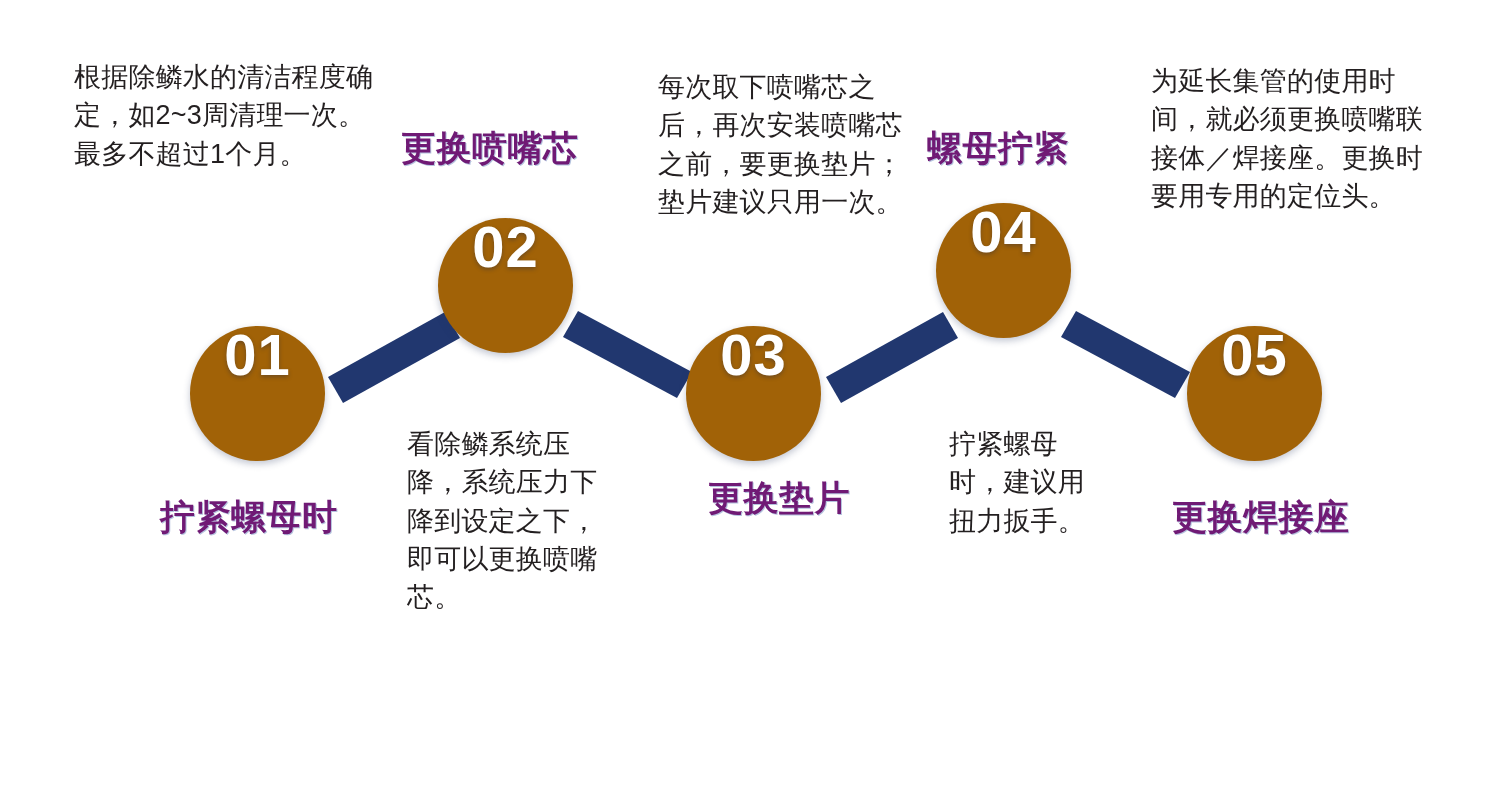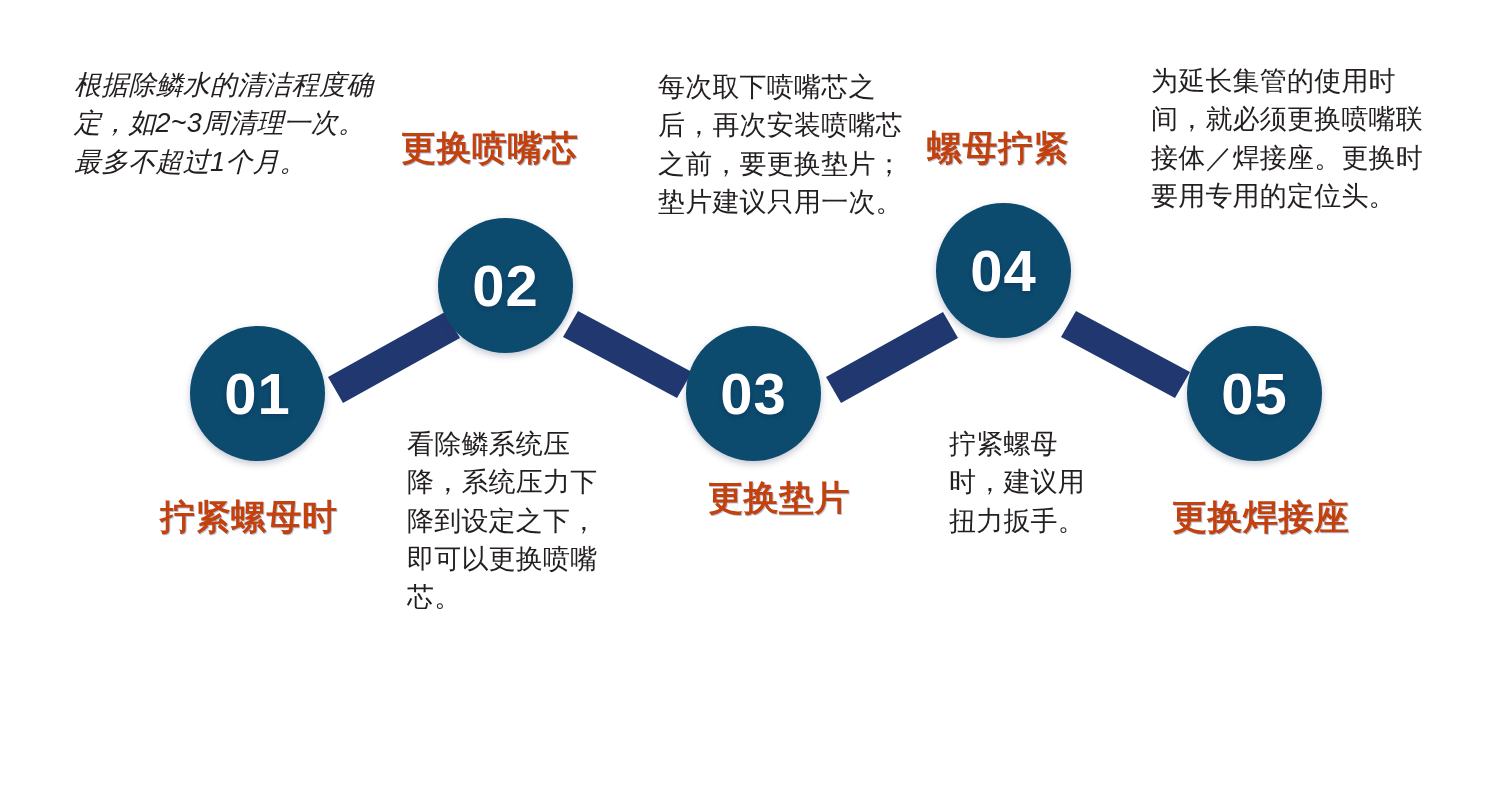--- a/index.html
+++ b/index.html
@@ -21,39 +21,39 @@
     position: absolute;
     left: 0;
     top: 0;
     width: 1501px;
     height: 807px;
     pointer-events: none;
   }
   .node {
     position: absolute;
     border-radius: 50%;
-    background: #0c4a6e;
+    background: #a16207;
     display: flex;
-    align-items: center;
+    align-items: flex-start;
     justify-content: center;
     box-shadow: 0 3px 7px rgba(40,55,95,0.28);
     z-index: 3;
   }
   .node-num {
     color: #ffffff;
     font-weight: bold;
     font-size: 58px;
     letter-spacing: 1px;
     line-height: 1;
     text-shadow: 0 2px 4px rgba(20,35,75,0.35);
     user-select: none;
   }
   .heading {
     position: absolute;
-    color: #c2410c;
+    color: #701a75;
     font-weight: bold;
     font-size: 35px;
     line-height: 1.16;
     letter-spacing: 0.5px;
     white-space: nowrap;
     text-shadow: 1px 1px 0 rgba(120,145,195,0.55);
     z-index: 4;
   }
   .body-text {
     position: absolute;
@@ -94,21 +94,21 @@
   </div>
 
   <div class="node" style="left:936px; top:203px; width:135px; height:135px;">
     <span class="node-num">04</span>
   </div>
 
   <div class="node" style="left:1187px; top:326px; width:135px; height:135px;">
     <span class="node-num">05</span>
   </div>
 
-  <div class="body-text ta-left" style="left:74px; top:66px; width:318px;font-style:italic;">根据除鳞水的清洁程度确定，如2~3周清理一次。最多不超过1个月。</div>
+  <div class="body-text ta-left" style="left:74px; top:58px; width:318px;">根据除鳞水的清洁程度确定，如2~3周清理一次。最多不超过1个月。</div>
   <div class="heading" style="left:160px; top:497px;">拧紧螺母时</div>
 
   <div class="heading" style="left:401px; top:128px;">更换喷嘴芯</div>
   <div class="body-text ta-left" style="left:658px; top:68px; width:246px;">每次取下喷嘴芯之后，再次安装喷嘴芯之前，要更换垫片；垫片建议只用一次。</div>
 
   <div class="body-text ta-left" style="left:407px; top:425px; width:212px;">看除鳞系统压降，系统压力下降到设定之下，即可以更换喷嘴芯。</div>
   <div class="heading" style="left:672px; top:478px;margin-left:36px;">更换垫片</div>
 
   <div class="heading" style="left:927px; top:128px;">螺母拧紧</div>
   <div class="body-text ta-left" style="left:1151px; top:62px; width:278px;">为延长集管的使用时间，就必须更换喷嘴联接体／焊接座。更换时要用专用的定位头。</div>

